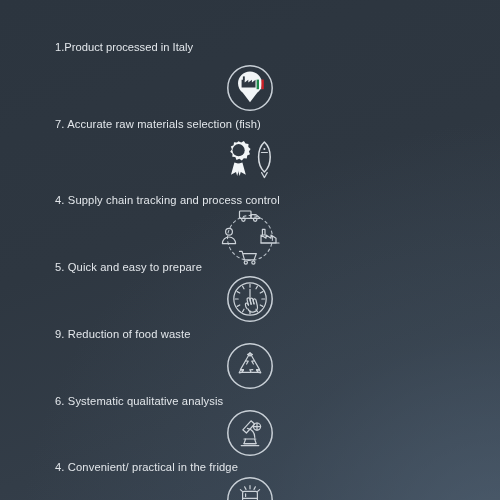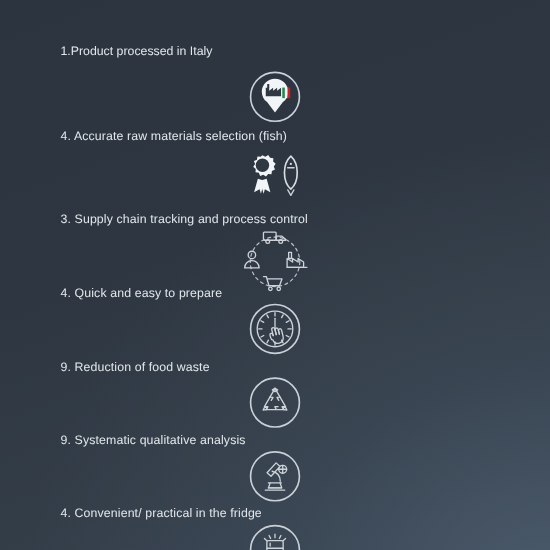--- a/index.html
+++ b/index.html
@@ -100,21 +100,21 @@
       <path class="dark-fill" d="M15.6 23.4v-7.6h3.1v2.6l3.6-2.6v2.6l3.6-2.6v2.6l3.6-2.6v7.6z"></path>
       <rect class="dark-fill" x="16.9" y="12.4" width="1.9" height="3.6"></rect>
 
       <rect x="30.6" y="15.6" width="2.4" height="9.6" fill="#1f8a4c"></rect>
       <rect x="33.0" y="15.6" width="2.4" height="9.6" fill="#f2f5f7"></rect>
       <rect x="35.4" y="15.6" width="2.4" height="9.6" fill="#cf2027"></rect>
     </svg>
   </div>
 
   <div class="feature-row" style="top:117px;">
-    <div class="feature-label">4. Accurate raw materials selection (fish)</div>
+    <div class="feature-label">7. Accurate raw materials selection (fish)</div>
   </div>
   <div class="icon-wrap" style="top:136px;">
     <svg width="60" height="48" viewBox="0 0 60 48">
 
       <g>
         <path class="solid-white" d="M14.4 26.5l-3.4 12.2 5.0-2.6 1.2 4.0 3.3-11.8z"></path>
         <path class="solid-white" d="M22.4 26.5l3.4 12.2-5.0-2.6-1.2 4.0-3.3-11.8z"></path>
         <path class="solid-white" d="M18.4 5.2l2.8 1.2 2.7-1.5 1.6 2.6 3.0 0.4-0.2 3.0 2.3 2.0-1.7 2.5 1.1 2.8-2.8 1.2-0.4 3.0-3.0-0.2-2.0 2.3-2.5-1.7-2.8 1.1-1.2-2.8-3.0-0.4 0.2-3.0-2.3-2.0 1.7-2.5-1.1-2.8 2.8-1.2 0.4-3.0 3.0 0.2z"></path>
         <circle class="dark-fill" cx="18.6" cy="14.2" r="6.1"></circle>
       </g>
@@ -122,21 +122,21 @@
       <g>
         <path class="stroke-ico" d="M44.4 6.0c3.7 3.4 5.8 8.7 5.8 15.0 0 6.3-2.1 11.6-5.8 15.0-3.7-3.4-5.8-8.7-5.8-15.0 0-6.3 2.1-11.6 5.8-15.0z"></path>
         <path class="stroke-thin" d="M41.6 36.6l2.8 5.0 2.8-5.0"></path>
         <circle cx="44.4" cy="13.0" r="1.0" fill="#d8dde2"></circle>
         <path class="stroke-thin" d="M41.4 16.5h6.0"></path>
       </g>
     </svg>
   </div>
 
   <div class="feature-row" style="top:193px;">
-    <div class="feature-label">3. Supply chain tracking and process control</div>
+    <div class="feature-label">4. Supply chain tracking and process control</div>
   </div>
   <div class="icon-wrap" style="top:208px;">
     <svg width="66" height="60" viewBox="0 0 66 60">
 
       <circle class="dash" cx="33" cy="30" r="22.5"></circle>
 
       <g transform="translate(33,8)">
         <rect class="stroke-thin" x="-10.5" y="-5.0" width="11.5" height="7.4" rx="0.8"></rect>
         <path class="stroke-thin" d="M1 -1.4h5.0l3.6 3.0v0.8H1z"></path>
         <circle class="stroke-thin" cx="-6.6" cy="3.6" r="1.7"></circle>
@@ -156,21 +156,21 @@
       </g>
 
       <g transform="translate(12,29)">
         <circle class="stroke-thin" cx="0" cy="-5.2" r="3.4"></circle>
         <path class="stroke-thin" d="M-6.6 6.6c0-3.8 2.9-6.6 6.6-6.6s6.6 2.8 6.6 6.6z"></path>
       </g>
     </svg>
   </div>
 
   <div class="feature-row" style="top:260px;">
-    <div class="feature-label">4. Quick and easy to prepare</div>
+    <div class="feature-label">5. Quick and easy to prepare</div>
   </div>
   <div class="icon-wrap" style="top:275px;">
     <svg width="48" height="48" viewBox="0 0 48 48">
       <circle class="ring" cx="24" cy="24" r="22.2"></circle>
       <g class="stroke-thin">
         <circle cx="24" cy="24" r="16.2"></circle>
         <path d="M24 9.2v3.0M24 35.8v3.0M9.2 24h3.0M35.8 24h3.0"></path>
         <path d="M31.4 11.2l-1.4 2.6M16.6 36.8l1.4-2.6M36.8 31.4l-2.6-1.4M11.2 16.6l2.6 1.4"></path>
         <path d="M36.8 16.6l-2.6 1.4M11.2 31.4l2.6-1.4M31.4 36.8l-1.4-2.6M16.6 11.2l1.4 2.6"></path>
         <path d="M24 14.4V24"></path>
@@ -203,21 +203,21 @@
         <path d="M32.1 30.4h-6.0"></path>
 
         <path d="M24 11.0l-2.4 1.4 2.4 1.6 2.4-1.6z"></path>
         <path d="M15.9 30.4l1.5-2.4-2.9 0.2-1.3 2.6z"></path>
         <path d="M32.1 30.4l-1.5-2.4 2.9 0.2 1.3 2.6z"></path>
       </g>
     </svg>
   </div>
 
   <div class="feature-row" style="top:394px;">
-    <div class="feature-label">9. Systematic qualitative analysis</div>
+    <div class="feature-label">6. Systematic qualitative analysis</div>
   </div>
   <div class="icon-wrap" style="top:409px;">
     <svg width="48" height="48" viewBox="0 0 48 48">
       <circle class="ring" cx="24" cy="24" r="22.2"></circle>
       <g class="stroke-thin">
 
         <path d="M25.0 11.8l3.6 3.2-8.2 9.0-3.6-3.2z"></path>
 
         <path d="M21.4 19.4c4.6 1.0 7.4 4.6 7.4 9.2"></path>
 

